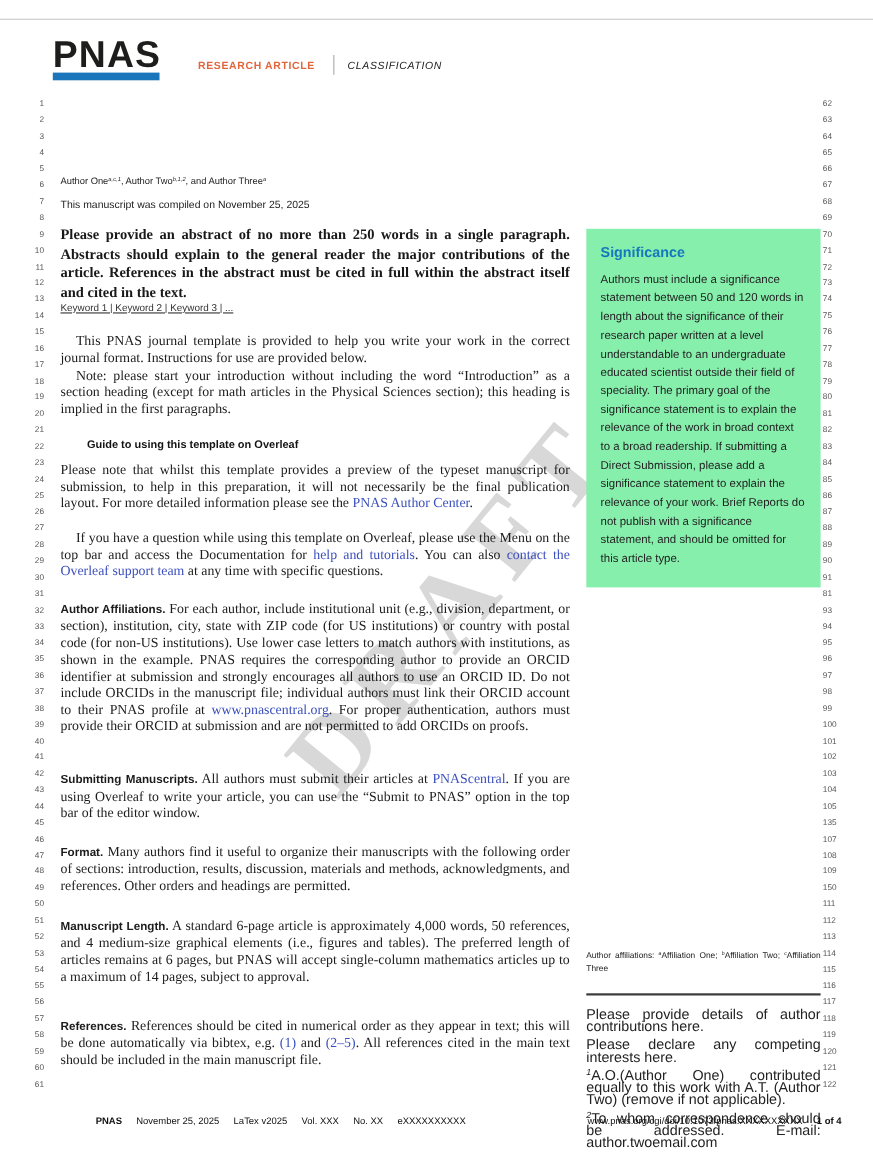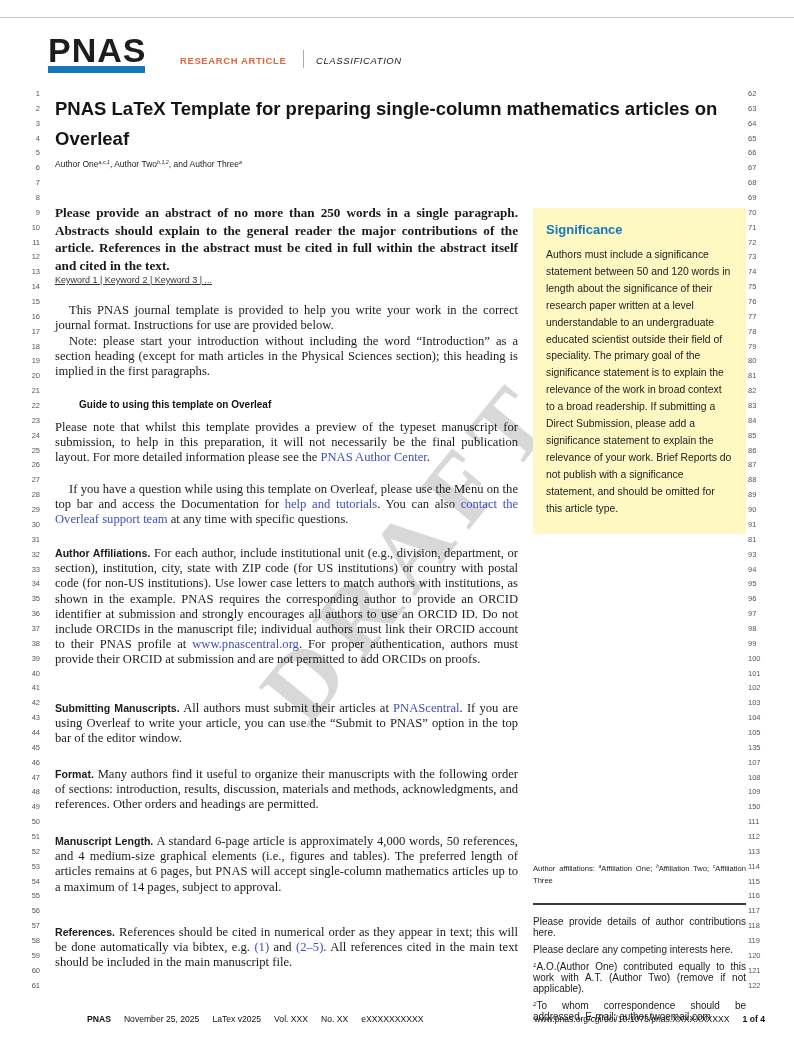--- a/index.html
+++ b/index.html
@@ -43,28 +43,28 @@
   #p-affil{top:546px;}
   #p-submit{top:701px;}
   #p-format{top:767px;}
   #p-length{top:834px;}
   #p-refs{top:925px;}
   .runin{font-family:"Liberation Sans",sans-serif;font-weight:bold;font-size:10.6px;}
   .lnk{color:#3c50bd;text-decoration:none;}
   .sup{font-size:.62em;vertical-align:.55em;font-style:italic;line-height:0;}
   .bold{font-weight:bold;}
   
-  #sig-box{left:533px;top:208px;width:213px;box-sizing:border-box;background:#fef9c3;
+  #sig-box{left:533px;top:208px;width:213px;box-sizing:border-box;background:#86efac;
            padding:14px 13px 16px 13px;z-index:2;}
   #sig-heading{font-size:13px;font-weight:bold;color:#1577bd;margin:0 0 10px 0;}
   #sig-body{font-size:10.4px;line-height:16.9px;color:#222;}
   #side-affils{left:533px;top:863px;width:213px;font-size:7.6px;line-height:11.5px;
                color:#222;text-align:justify;z-index:2;}
   #side-rule{left:533px;top:903px;width:213px;height:2px;background:#3a3a3a;z-index:2;}
-  #side-notes{left:533px;top:916px;width:213px;font-size:10px;line-height:11px;
+  #side-notes{left:533px;top:916px;width:213px;font-size:13px;line-height:11px;
               color:#222;text-align:justify;z-index:2;}
   .note-p{margin:0 0 6px 0;}
   
   #footer-left{left:55px;top:1014px;font-size:8.6px;color:#111;z-index:2;padding-left:32px;}
   #footer-left span{margin-right:13px;}
   #footer-right{left:380px;top:1014px;width:385px;text-align:right;font-size:8.6px;color:#111;z-index:2;}
   #footer-right span{margin-left:13px;}
 </style>
 </head>
 <body>
@@ -200,22 +200,22 @@
       <div class="ln">115</div>
       <div class="ln">116</div>
       <div class="ln">117</div>
       <div class="ln">118</div>
       <div class="ln">119</div>
       <div class="ln">120</div>
       <div class="ln">121</div>
       <div class="ln">122</div>
     </div>
 
-  <div class="abs blk" id="title">PNAS LaTeX Template for preparing single-column mathematics articles on Overleaf</div>
   <div class="abs blk" id="byline"><span>Author One</span><span class="sup">a,c,1</span><span>, Author Two</span><span class="sup">b,1,2</span><span>, and Author Three</span><span class="sup">a</span></div>
+  <div class="abs blk" id="compiled">This manuscript was compiled on November 25, 2025</div>
   <div class="abs blk" id="abstract">Please provide an abstract of no more than 250 words in a single paragraph. Abstracts should explain to the general reader the major contributions of the article. References in the abstract must be cited in full within the abstract itself and cited in the text.</div>
   <div class="abs blk" id="keywords">Keyword 1 | Keyword 2 | Keyword 3 | ...</div>
 
   <div class="abs blk serif-p indent" id="p-intro1"><span>This PNAS journal template is provided to help you write your work in the correct journal format. Instructions for use are provided below.</span></div>
   <div class="abs blk serif-p indent" id="p-intro2"><span>Note: please start your introduction without including the word “Introduction” as a section heading (except for math articles in the Physical Sciences section); this heading is implied in the first paragraphs.</span></div>
 
   <div class="abs blk" id="sec-guide">Guide to using this template on Overleaf</div>
 
   <div class="abs blk serif-p" id="p-guide1"><span>Please note that whilst this template provides a preview of the typeset manuscript for submission, to help in this preparation, it will not necessarily be the final publication layout. For more detailed information please see the </span><a href="#" class="lnk">PNAS Author Center</a><span>.</span></div>
   <div class="abs blk serif-p indent" id="p-guide2"><span>If you have a question while using this template on Overleaf, please use the Menu on the top bar and access the Documentation for </span><a href="#" class="lnk">help and tutorials</a><span>. You can also </span><a href="#" class="lnk">contact the Overleaf support team</a><span> at any time with specific questions.</span></div>

